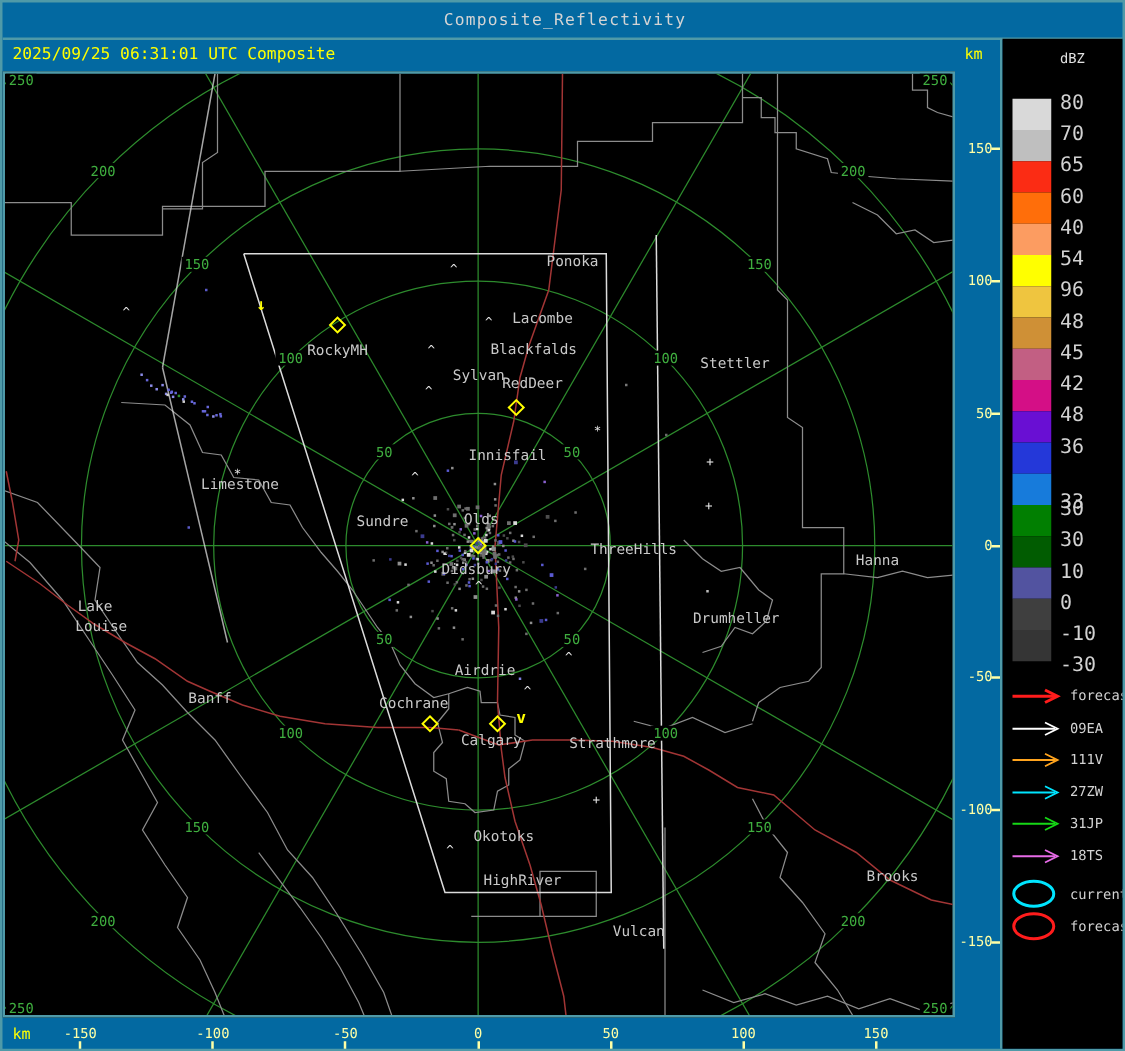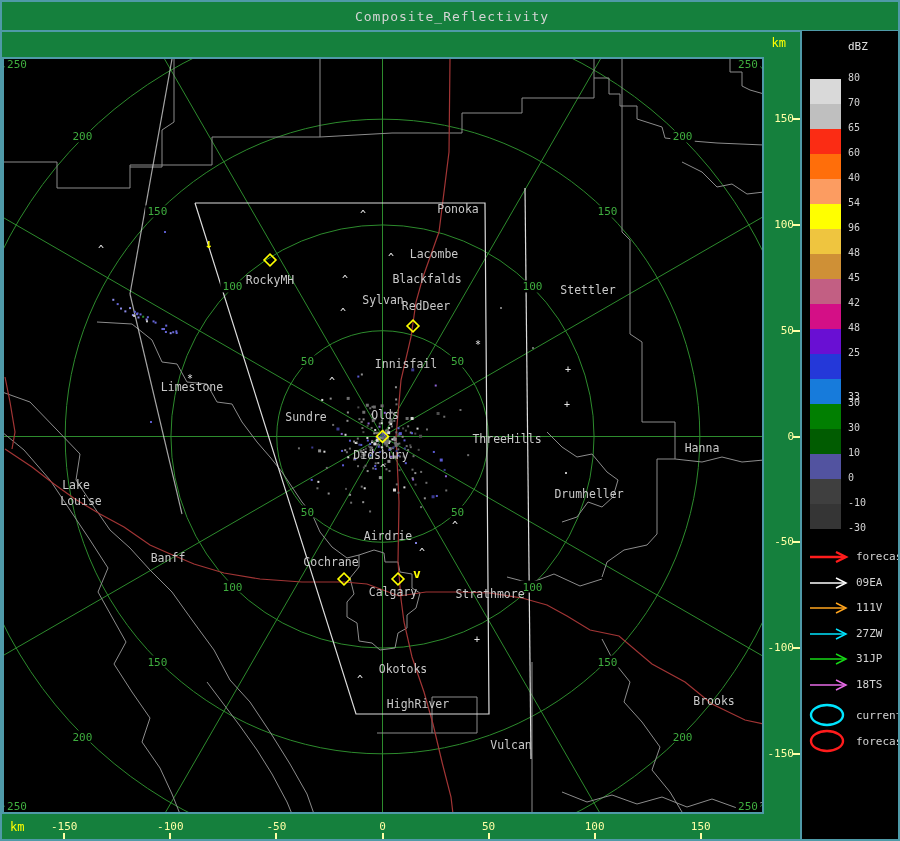--- a/index.html
+++ b/index.html
@@ -1,17 +1,17 @@
 <!DOCTYPE html>
 <html><head>
 <meta charset="utf-8">
 <style>
   html,body{margin:0;padding:0;background:#000;}
   #window{
-    position:relative;width:900px;height:841px;background:#15803d;overflow:hidden;
+    position:relative;width:900px;height:841px;background:#0369a1;overflow:hidden;
     font-family:"DejaVu Sans Mono",monospace;
     box-sizing:border-box;border:2px solid #4f9aa8;
   }
   .teal{position:absolute;background:#4f9aa8;}
   #titlebar{position:absolute;left:0;top:0;width:900px;height:28px;
     display:flex;align-items:center;justify-content:center;
     color:#d4d4d4;font-size:13px;letter-spacing:1px;}
   #headerbar{position:absolute;left:0;top:30px;width:798px;height:25px;}
   #timestamp{position:absolute;left:8px;top:4px;color:#ffff00;font-size:13px;}
   #hdr-km{position:absolute;right:14px;top:4px;color:#ffff00;font-size:12px;}
@@ -24,38 +24,39 @@
   .rtick{position:absolute;right:0;width:7px;height:2px;background:#ffffa6;}
   
   #baxis{position:absolute;left:0;top:814px;width:798px;height:27px;}
   .blab{position:absolute;color:#ffffa6;font-size:11px;transform:translateX(-50%);}
   .btick{position:absolute;top:17px;width:2px;height:8px;background:#ffffa6;}
   #bkm{position:absolute;left:8px;top:4px;color:#ffff00;font-size:12px;}
   
   #panel{position:absolute;left:800px;top:29px;width:98px;height:812px;background:#000;}
   #dbz{position:absolute;left:46px;top:9px;color:#e0e0e0;font-size:11px;}
   .swatch{position:absolute;left:8px;width:31px;height:25px;}
-  .cblab{position:absolute;left:46px;color:#d2d2d2;font-size:10px;}
+  .cblab{position:absolute;left:46px;color:#d2d2d2;font-size:16px;}
   .legrow{position:absolute;left:6px;width:92px;height:16px;}
   .legrow svg{position:absolute;left:0;top:0;}
   .leglab{position:absolute;left:48px;top:1px;color:#d2d2d2;font-size:11px;}
   .ellrow{height:26px;}
   .ellrow .leglab{top:7px;}
 </style>
 </head>
 <body>
 
 <div id="window">
 
   <div id="titlebar">
     <span>Composite_Reflectivity</span>
   </div>
   <div class="teal" style="left:0;top:28px;width:900px;height:2px;"></div>
 
   <div id="headerbar">
+    <span id="timestamp">2025/09/25 06:31:01 UTC Composite</span>
     <span id="hdr-km">km</span>
   </div>
 
   <div id="map">
     <svg width="900" height="841" viewBox="0 0 900 841">
       <defs>
           <clipPath id="mapclip">
             <rect x="2" y="57" width="758" height="753"></rect>
           </clipPath>
         </defs>
@@ -555,21 +556,21 @@
         <div class="cblab" style="top: 66px;">70</div>
         <div class="cblab" style="top: 91px;">65</div>
         <div class="cblab" style="top: 116px;">60</div>
         <div class="cblab" style="top: 141px;">40</div>
         <div class="cblab" style="top: 166px;">54</div>
         <div class="cblab" style="top: 191px;">96</div>
         <div class="cblab" style="top: 216px;">48</div>
         <div class="cblab" style="top: 241px;">45</div>
         <div class="cblab" style="top: 266px;">42</div>
         <div class="cblab" style="top: 291px;">48</div>
-        <div class="cblab" style="top: 316px;">25</div>
+        <div class="cblab" style="top: 316px;">36</div>
         <div class="cblab" style="top: 360px;">33</div>
         <div class="cblab" style="top: 366px;">30</div>
         <div class="cblab" style="top: 391px;">30</div>
         <div class="cblab" style="top: 416px;">10</div>
         <div class="cblab" style="top: 441px;">0</div>
         <div class="cblab" style="top: 466px;">-10</div>
         <div class="cblab" style="top: 491px;">-30</div>
       </div>
     <div id="legend">
         <div class="legrow" style="top: 518px;">

